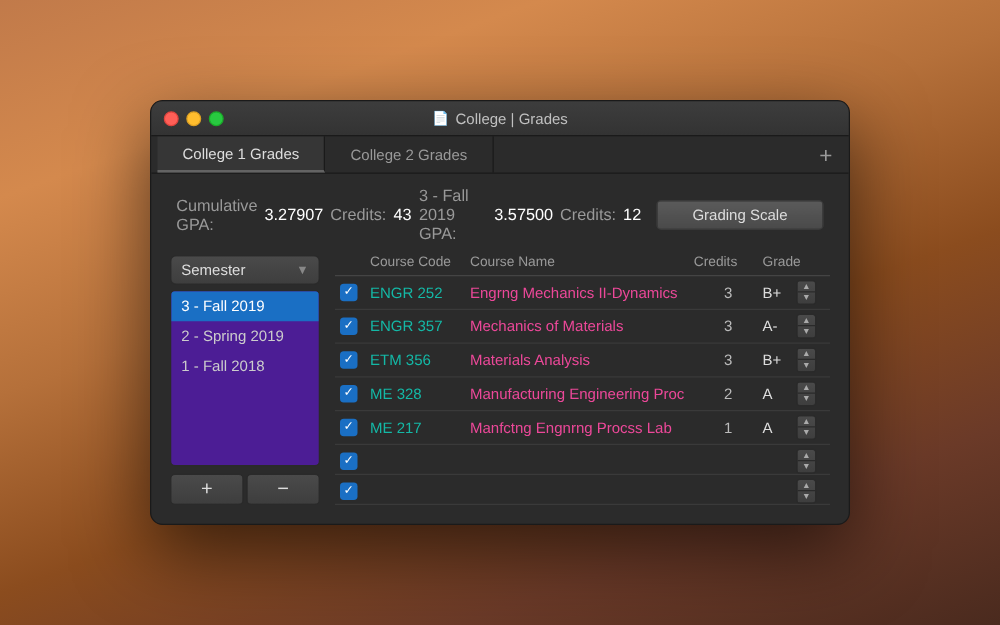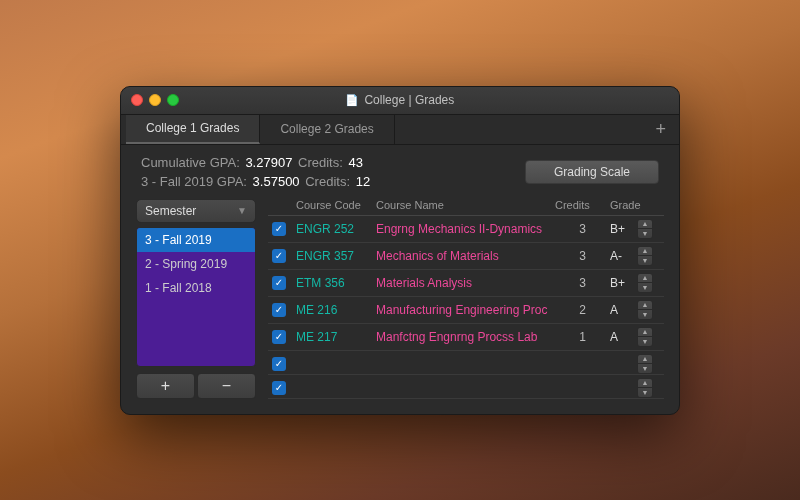--- a/index.html
+++ b/index.html
@@ -128,21 +128,21 @@
     .stats-and-button {
       display: flex;
       align-items: center;
       padding: 10px 20px;
       gap: 10px;
     }
 
     .stats-col {
       flex: 1;
       display: flex;
-      flex-direction: column;
+      flex-direction: row;
       gap: 4px;
     }
 
     
     .main-content {
       display: flex;
       padding: 0 15px 15px 15px;
       gap: 12px;
     }
 
@@ -423,21 +423,21 @@
             <span class="grade-value">B+</span>
             <div class="stepper">
               <div class="stepper-up">▲</div>
               <div class="stepper-down">▼</div>
             </div>
           </div>
         </div>
 
         <div class="table-row">
           <div class="checkbox checked"></div>
-          <span class="course-code">ME 216</span>
+          <span class="course-code">ME 328</span>
           <span class="course-name">Manufacturing Engineering Proc</span>
           <span class="credits">2</span>
           <div class="grade-cell">
             <span class="grade-value">A</span>
             <div class="stepper">
               <div class="stepper-up">▲</div>
               <div class="stepper-down">▼</div>
             </div>
           </div>
         </div>

